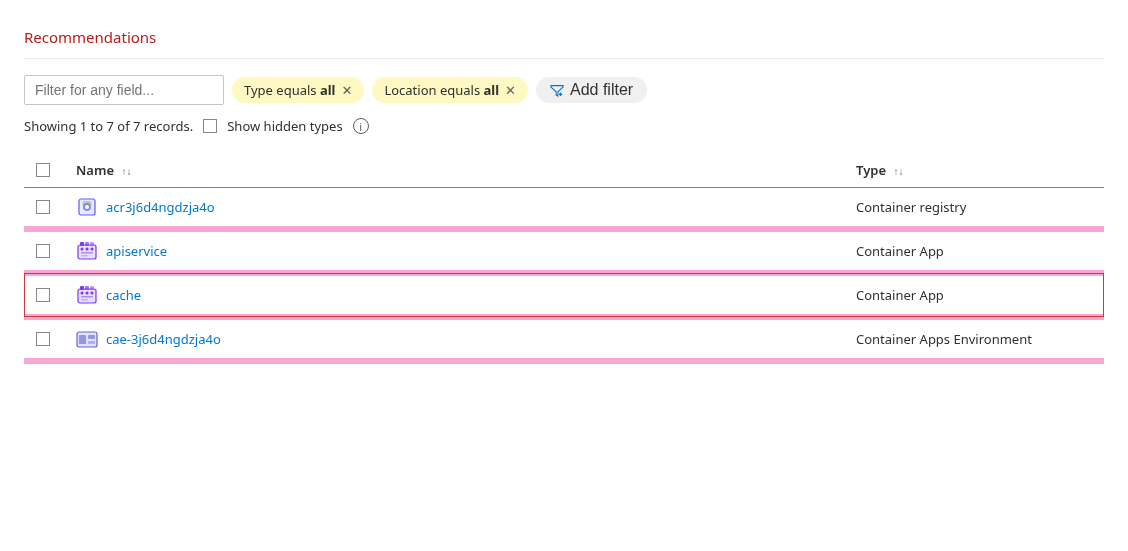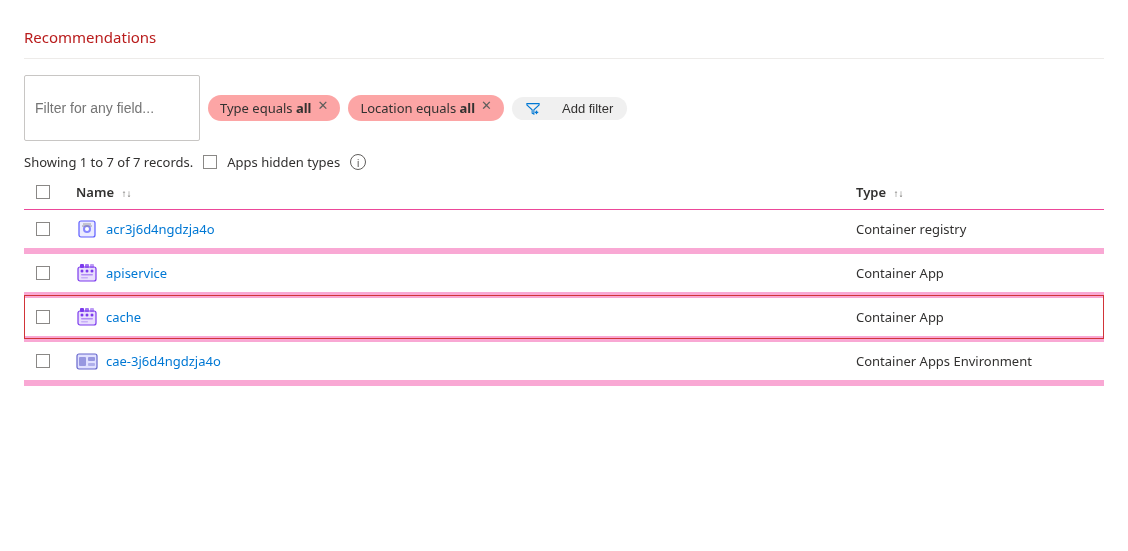--- a/index.html
+++ b/index.html
@@ -38,60 +38,61 @@
     .filter-bar {
       display: flex;
       align-items: center;
       gap: 8px;
       margin-bottom: 12px;
       flex-wrap: wrap;
     }
     .filter-input {
       border: 1px solid #c8c6c4;
       border-radius: 2px;
-      padding: 24px 10px;
+      padding: 6px 10px;
       font-size: 14px;
       color: #a19f9d;
-      width: 176px;
+      width: 200px;
       outline: none;
     }
     .filter-chip {
       display: flex;
+      align-items: center;
       gap: 6px;
-      background: #fca5a5;
+      background: #fef9c3;
       border-radius: 14px;
       padding: 4px 12px;
       font-size: 13px;
       color: #323130;
     }
     .filter-chip .close-btn {
       cursor: pointer;
       font-size: 13px;
       color: #605e5c;
       line-height: 1;
     }
     .add-filter-btn {
       display: flex;
       align-items: center;
-      gap: 22px;
+      gap: 6px;
       background: #f0f0f0;
       border-radius: 14px;
       padding: 4px 14px;
-      font-size: 13px;
+      font-size: 16px;
       color: #323130;
       cursor: pointer;
       border: none;
     }
 
     
     .info-bar {
       display: flex;
       align-items: center;
       gap: 10px;
-      margin-bottom: 4px;
+      margin-bottom: 18px;
       font-size: 13px;
       color: #323130;
     }
     .checkbox-show-hidden {
       width: 14px;
       height: 14px;
       border: 1px solid #8a8886;
       display: inline-block;
       background: #fff;
       cursor: pointer;
@@ -207,21 +208,21 @@
       <line x1="12" y1="11" x2="12" y2="15" stroke="#0078d4" stroke-width="1.5"></line>
       <line x1="10" y1="13" x2="14" y2="13" stroke="#0078d4" stroke-width="1.5"></line>
     </svg>
     <span>Add filter</span>
   </button>
 </div>
 
 <div class="info-bar">
   <span>Showing 1 to 7 of 7 records.</span>
   <div class="checkbox-show-hidden"></div>
-  <span>Apps hidden types</span>
+  <span>Show hidden types</span>
   <div class="info-icon">
     <span>i</span>
   </div>
 </div>
 
 <table class="resources-table">
   <thead>
     <tr>
       <th class="col-checkbox">
         <div class="row-checkbox"></div>

